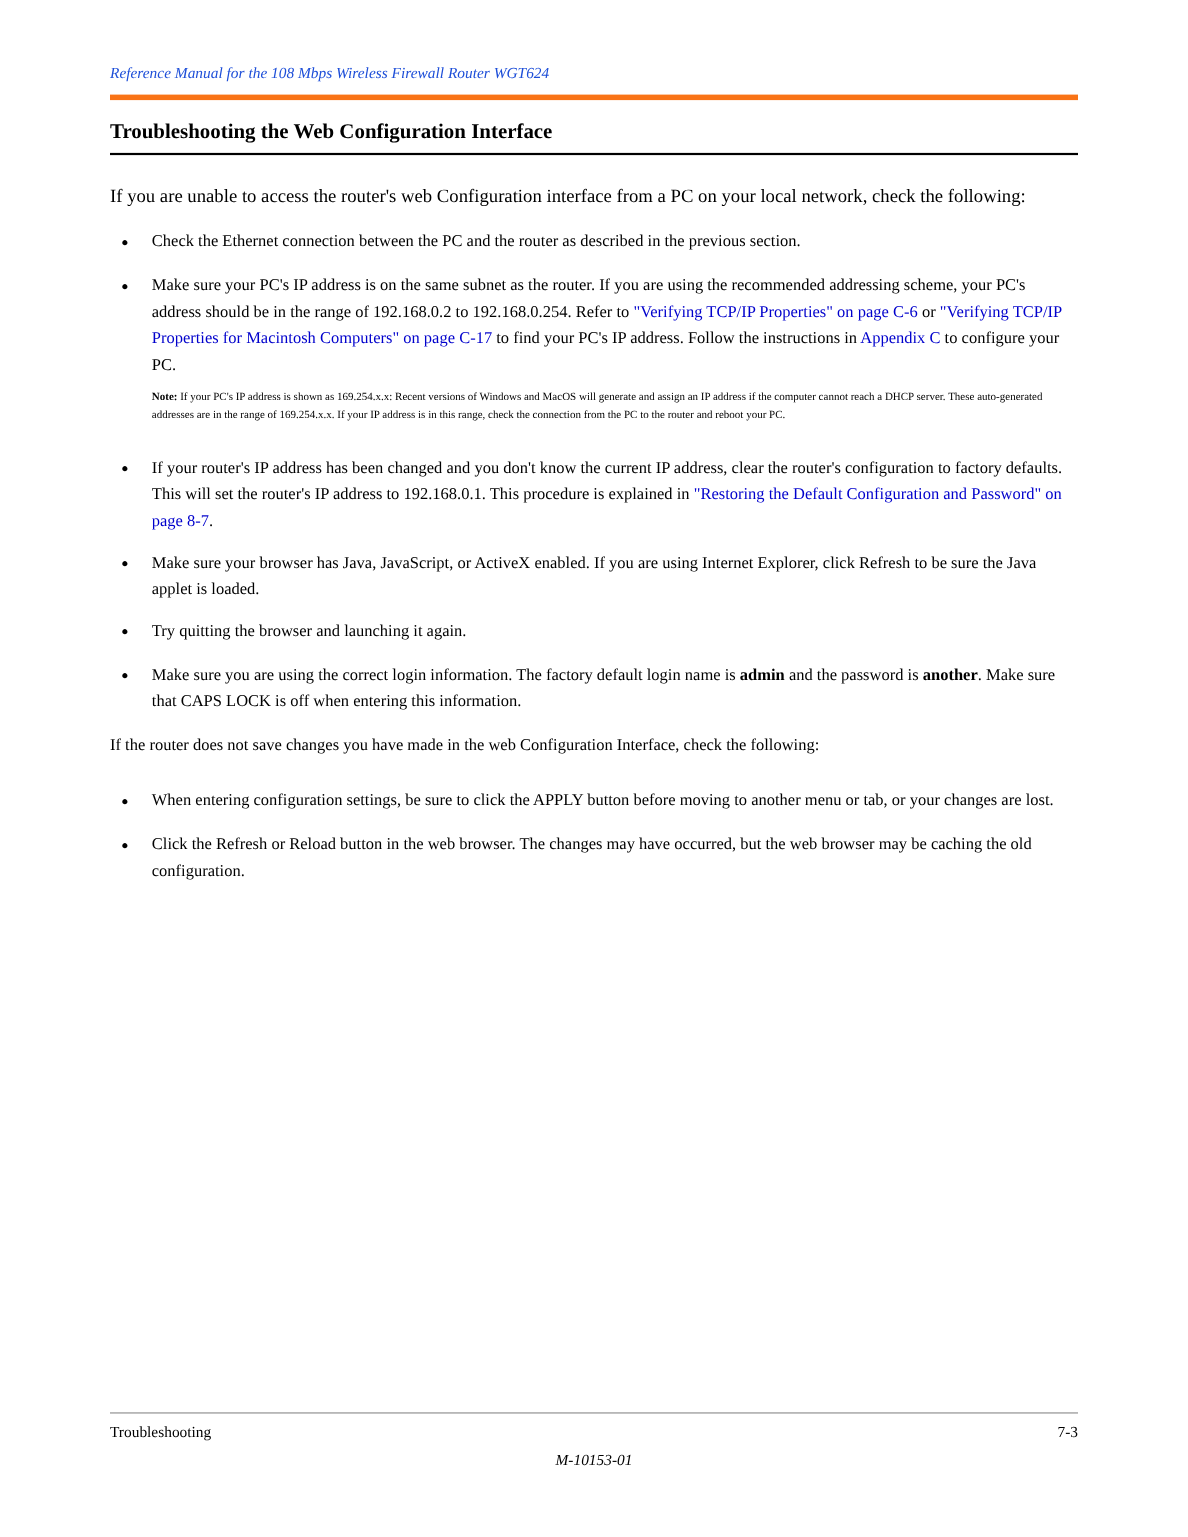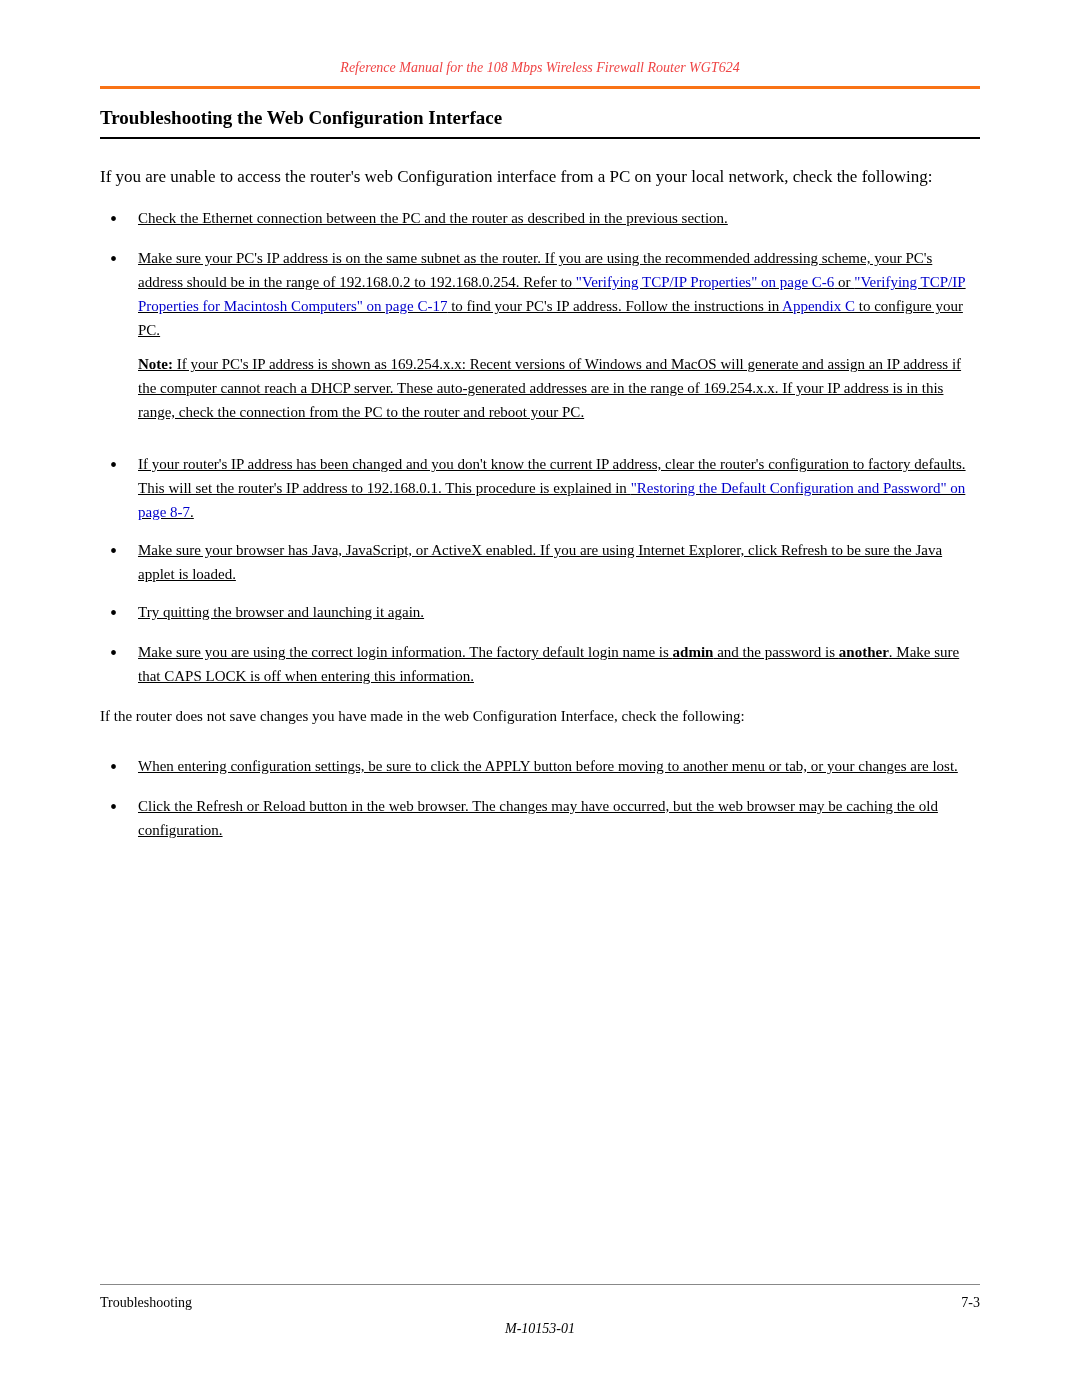--- a/index.html
+++ b/index.html
@@ -20,27 +20,26 @@
 
     .page-container {
       width: 1080px;
       min-height: 1397px;
       background: #ffffff;
       padding: 60px 100px 80px 100px;
       position: relative;
     }
 
     .header-line {
-      text-align: center;
       font-style: italic;
       font-size: 14px;
-      color: #ef4444;
+      color: #1d4ed8;
       margin-bottom: 18px;
       padding-bottom: 10px;
-      border-bottom: 3px solid #f97316;
+      border-bottom: 5px solid #f97316;
     }
 
     .page-title {
       font-size: 19px;
       font-weight: bold;
       color: #000000;
       margin-bottom: 24px;
       padding-bottom: 8px;
       border-bottom: 2px solid #000000;
     }
@@ -67,30 +66,29 @@
 
     .bullet-list li .bullet-char {
       min-width: 28px;
       font-size: 20px;
       line-height: 1.3;
       margin-left: 10px;
     }
 
     .bullet-list li .bullet-text {
       flex: 1;
-      text-decoration: underline;
     }
 
     .link-blue {
       color: #0000cc;
       text-decoration: none;
     }
 
     .note-paragraph {
-      font-size: 15px;
+      font-size: 10px;
       line-height: 1.6;
       margin: 0 0 14px 38px;
     }
 
     .note-bold {
       font-weight: bold;
     }
 
     .bold-text {
       font-weight: bold;

